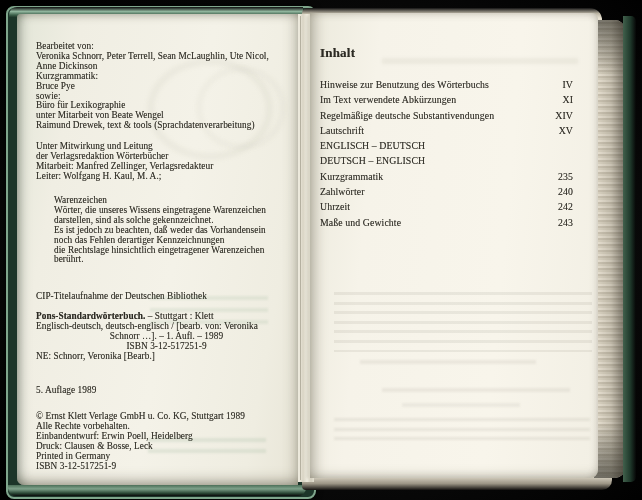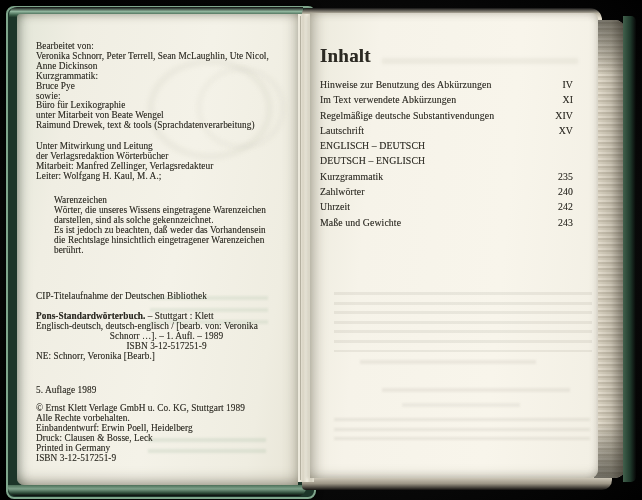--- a/index.html
+++ b/index.html
@@ -79,25 +79,25 @@
   .colophon-text{position:absolute;left:19px;top:0;width:252px;height:100%;}
   .colophon-section{position:absolute;left:0;width:252px;}
   .tline{
     font-size:9.3px;line-height:9.9px;color:#35332b;
     letter-spacing:.05px;white-space:nowrap;
     text-shadow:0 0 .5px rgba(53,51,43,.55);
   }
   .tline.indent{padding-left:9px;text-align:center;}
   .tline b{font-weight:bold;color:#2c2a23;}
   .s0{top:28px;} .s1{top:128px;} .s2{top:182px;margin-left:18px;} .s3{top:278px;}
-  .s4{top:298px;} .s5{top:372px;} .s6{top:390px;}
+  .s4{top:298px;} .s5{top:372px;} .s6{top:398px;}
 
   .toc-heading{
     position:absolute;left:10px;top:32px;
-    font-size:19px;font-weight:bold;color:#2c2a23;letter-spacing:.2px;
+    font-size:13px;font-weight:bold;color:#2c2a23;letter-spacing:.2px;
     text-shadow:0 0 .5px rgba(44,42,35,.5);
   }
   .toc{position:absolute;left:10px;top:64px;width:253px;}
   .toc-row{
     display:flex;justify-content:space-between;align-items:baseline;
     height:15.3px;line-height:15.3px;
   }
   .toc-label,.toc-page{
     font-size:9.8px;color:#33312a;letter-spacing:.1px;white-space:nowrap;
     text-shadow:0 0 .5px rgba(51,49,42,.5);
@@ -172,20 +172,21 @@
           <div class="tline">Unter Mitwirkung und Leitung</div>
           <div class="tline">der Verlagsredaktion Wörterbücher</div>
           <div class="tline">Mitarbeit: Manfred Zellinger, Verlagsredakteur</div>
           <div class="tline">Leiter: Wolfgang H. Kaul, M. A.;</div>
         </div>
       <div class="colophon-section s2">
           <div class="tline">Warenzeichen</div>
           <div class="tline">Wörter, die unseres Wissens eingetragene Warenzeichen</div>
           <div class="tline">darstellen, sind als solche gekennzeichnet.</div>
           <div class="tline">Es ist jedoch zu beachten, daß weder das Vorhandensein</div>
+          <div class="tline">noch das Fehlen derartiger Kennzeichnungen</div>
           <div class="tline">die Rechtslage hinsichtlich eingetragener Warenzeichen</div>
           <div class="tline">berührt.</div>
         </div>
       <div class="colophon-section s3">
           <div class="tline">CIP-Titelaufnahme der Deutschen Bibliothek</div>
         </div>
       <div class="colophon-section s4">
           <div class="tline"><b>Pons-Standardwörterbuch.</b><span> – Stuttgart : Klett</span></div>
           <div class="tline">Englisch-deutsch, deutsch-englisch / [bearb. von: Veronika</div>
           <div class="tline indent"><span>Schnorr …]. – 1. Aufl. – 1989</span></div>
@@ -203,21 +204,21 @@
           <div class="tline">Printed in Germany</div>
           <div class="tline">ISBN 3-12-517251-9</div>
         </div>
     </div>
   </div>
 
   <div class="page page-right">
     <div class="toc-heading">Inhalt</div>
     <div class="toc">
         <div class="toc-row">
-          <span class="toc-label">Hinweise zur Benutzung des Abkürzungen</span>
+          <span class="toc-label">Hinweise zur Benutzung des Wörterbuchs</span>
           <span class="toc-page">IV</span>
         </div>
         <div class="toc-row">
           <span class="toc-label">Im Text verwendete Abkürzungen</span>
           <span class="toc-page">XI</span>
         </div>
         <div class="toc-row">
           <span class="toc-label">Regelmäßige deutsche Substantivendungen</span>
           <span class="toc-page">XIV</span>
         </div>

